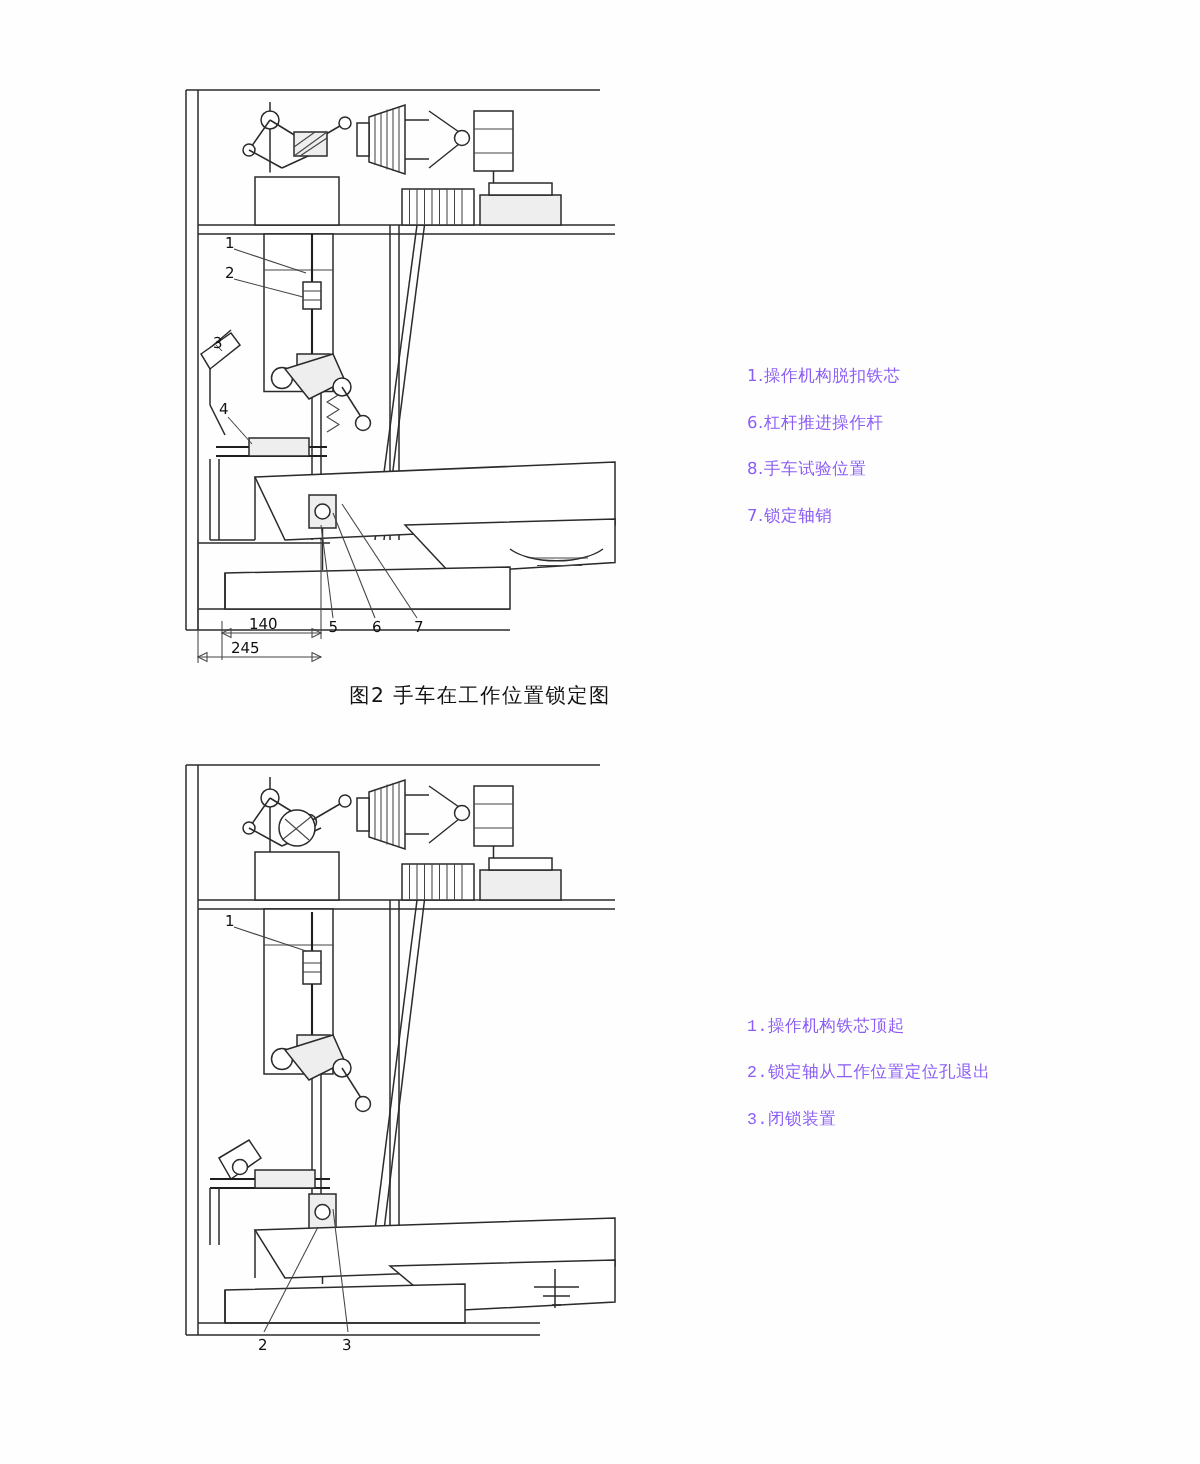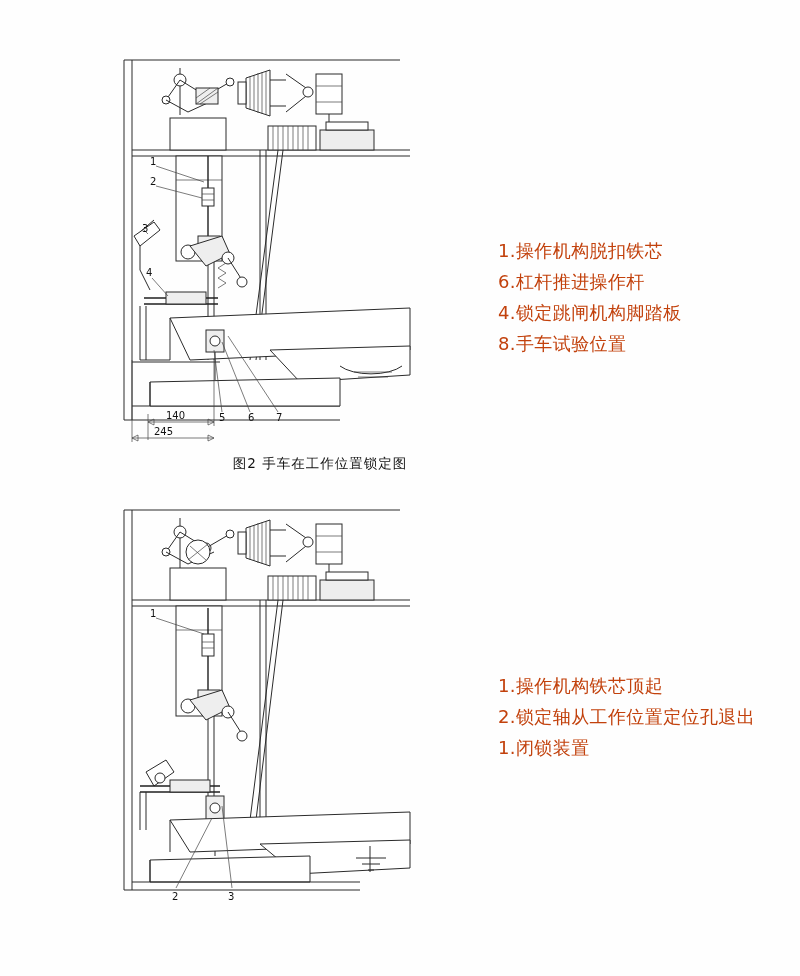--- a/index.html
+++ b/index.html
@@ -29,27 +29,27 @@
   #figure1-block { top: 30px; height: 450px; }
   #figure2-block { top: 490px; height: 470px; }
 
   .drawing {
     position: absolute;
     left: 110px;
     top: 0;
   }
   .legend {
     position: absolute;
-    font-size: 18px;
+    font-size: 11px;
     line-height: 31px;
-    color: #c2410c;
+    color: #8b5cf6;
     letter-spacing: 0.4px;
   }
   #figure1-legend { left: 498px; top: 205px; }
-  #figure2-legend { left: 498px; top: 180px; }
+  #figure2-legend { left: 498px; top: 180px; font-family: Liberation Mono, monospace; }
   .legend-item {
     white-space: nowrap;
   }
   .caption {
     position: absolute;
     width: 800px;
     text-align: center;
     font-size: 13.5px;
     letter-spacing: 1px;
     color: #111;
@@ -214,22 +214,22 @@
         <line class="ln-thin" x1="112" y1="312" x2="140" y2="382"></line>
         <text class="num" x="138" y="391">6</text>
         <line class="ln-thin" x1="118" y1="306" x2="168" y2="382"></line>
         <text class="num" x="166" y="391">7</text>
       </svg>
     </div>
 
     <div class="legend" id="figure1-legend">
       <div class="legend-item">1.操作机构脱扣铁芯</div>
       <div class="legend-item">6.杠杆推进操作杆</div>
-      <div class="legend-item">4.锁定跳闸机构脚踏板</div>
       <div class="legend-item">8.手车试验位置</div>
+      <div class="legend-item">7.锁定轴销</div>
     </div>
 
     <div class="caption" id="figure1-caption">图2  手车在工作位置锁定图</div>
   </div>
 
   <div class="figure-block" id="figure2-block">
 
     <div class="drawing">
       <svg width="380" height="430" viewBox="0 0 380 430">
 
@@ -341,18 +341,18 @@
         <line class="ln-thin" x1="66" y1="398" x2="102" y2="328"></line>
         <text class="num" x="62" y="410">2</text>
         <line class="ln-thin" x1="122" y1="398" x2="112" y2="316"></line>
         <text class="num" x="118" y="410">3</text>
       </svg>
     </div>
 
     <div class="legend" id="figure2-legend">
       <div class="legend-item">1.操作机构铁芯顶起</div>
       <div class="legend-item">2.锁定轴从工作位置定位孔退出</div>
-      <div class="legend-item">1.闭锁装置</div>
+      <div class="legend-item">3.闭锁装置</div>
     </div>
 
   </div>
 
 </div>
 
 </body></html>

